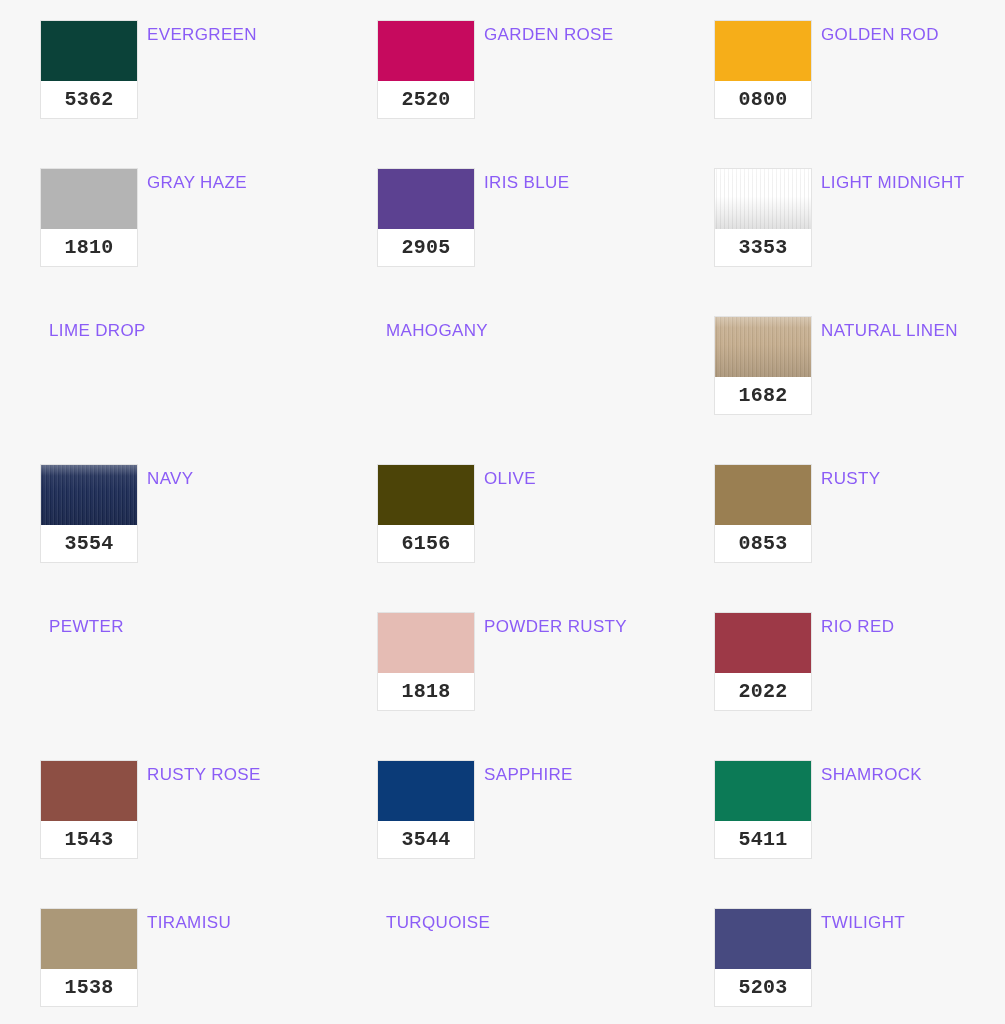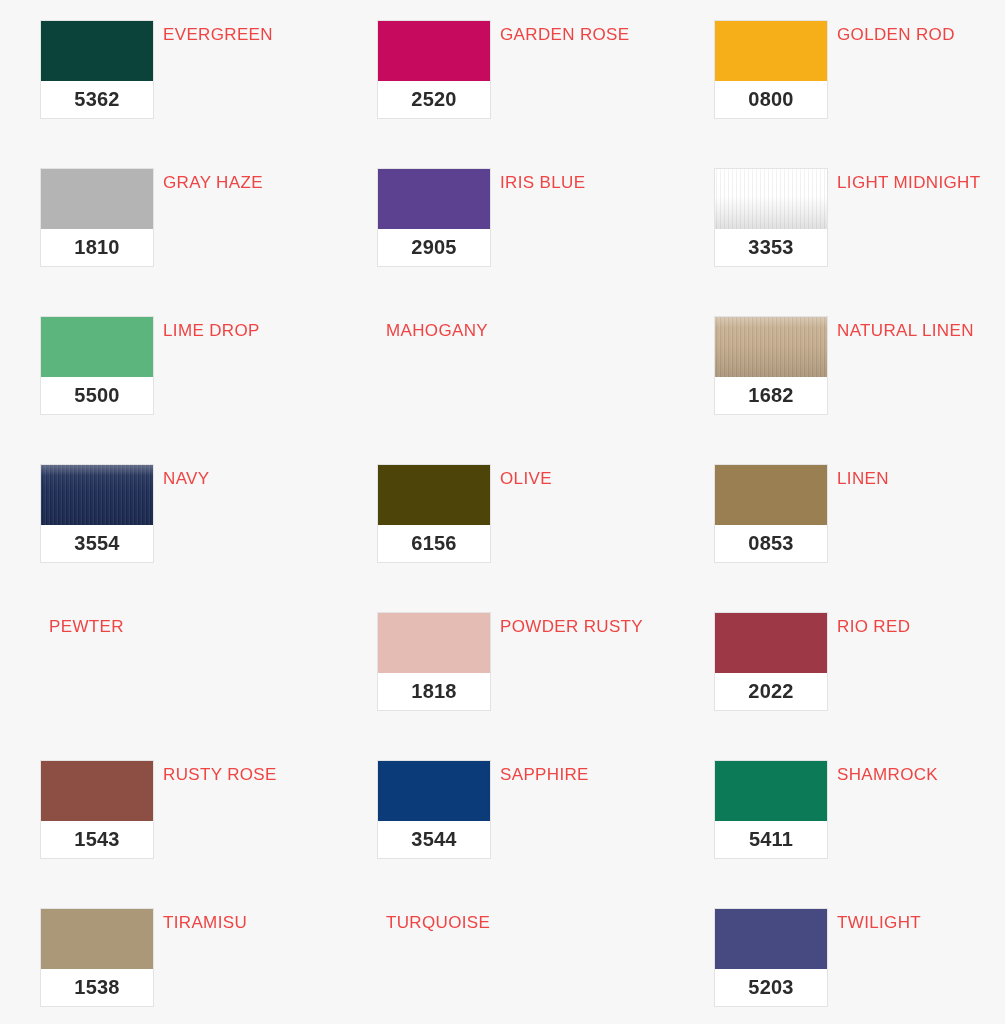--- a/index.html
+++ b/index.html
@@ -26,25 +26,26 @@
     padding-top: 20px;
   }
 
   .swatch-entry {
     display: flex;
     align-items: flex-start;
     height: 148px;
   }
 
   .swatch-card {
-    width: 114px;
+    width: 98px;
     background: #ffffff;
     border: 1px solid #e3e3e3;
     box-sizing: border-box;
     flex: 0 0 auto;
+    font-family: Liberation Mono, monospace;
   }
 
   .swatch-color {
     width: 100%;
     height: 60px;
     display: block;
     position: relative;
     overflow: hidden;
   }
 
@@ -85,21 +86,21 @@
     font-weight: bold;
     color: #2b2b2b;
     background: #ffffff;
     letter-spacing: 0.2px;
   }
 
   .swatch-name {
     margin-left: 9px;
     margin-top: 5px;
     font-size: 17px;
-    color: #ef4444;
+    color: #8b5cf6;
     letter-spacing: 0.35px;
     white-space: nowrap;
     font-weight: normal;
   }
 </style>
 </head>
 <body>
 
 <div id="swatch-grid">
     <div class="swatch-entry">
@@ -138,24 +139,20 @@
       <div class="swatch-name">IRIS BLUE</div>
     </div>
     <div class="swatch-entry">
       <div class="swatch-card">
         <div class="swatch-color textured"></div>
         <div class="swatch-number">3353</div>
       </div>
       <div class="swatch-name">LIGHT MIDNIGHT</div>
     </div>
     <div class="swatch-entry">
-      <div class="swatch-card">
-        <div class="swatch-color" style="background-color: rgb(92, 181, 125);"></div>
-        <div class="swatch-number">5500</div>
-      </div>
       <div class="swatch-name">LIME DROP</div>
     </div>
     <div class="swatch-entry">
       <div class="swatch-name">MAHOGANY</div>
     </div>
     <div class="swatch-entry">
       <div class="swatch-card">
         <div class="swatch-color textured" style="background-color: rgb(196, 172, 140);"></div>
         <div class="swatch-number">1682</div>
       </div>
@@ -173,21 +170,21 @@
         <div class="swatch-color" style="background-color: rgb(76, 68, 8);"></div>
         <div class="swatch-number">6156</div>
       </div>
       <div class="swatch-name">OLIVE</div>
     </div>
     <div class="swatch-entry">
       <div class="swatch-card">
         <div class="swatch-color" style="background-color: rgb(154, 127, 82);"></div>
         <div class="swatch-number">0853</div>
       </div>
-      <div class="swatch-name">LINEN</div>
+      <div class="swatch-name">RUSTY</div>
     </div>
     <div class="swatch-entry">
       <div class="swatch-name">PEWTER</div>
     </div>
     <div class="swatch-entry">
       <div class="swatch-card">
         <div class="swatch-color" style="background-color: rgb(229, 188, 180);"></div>
         <div class="swatch-number">1818</div>
       </div>
       <div class="swatch-name">POWDER RUSTY</div>

